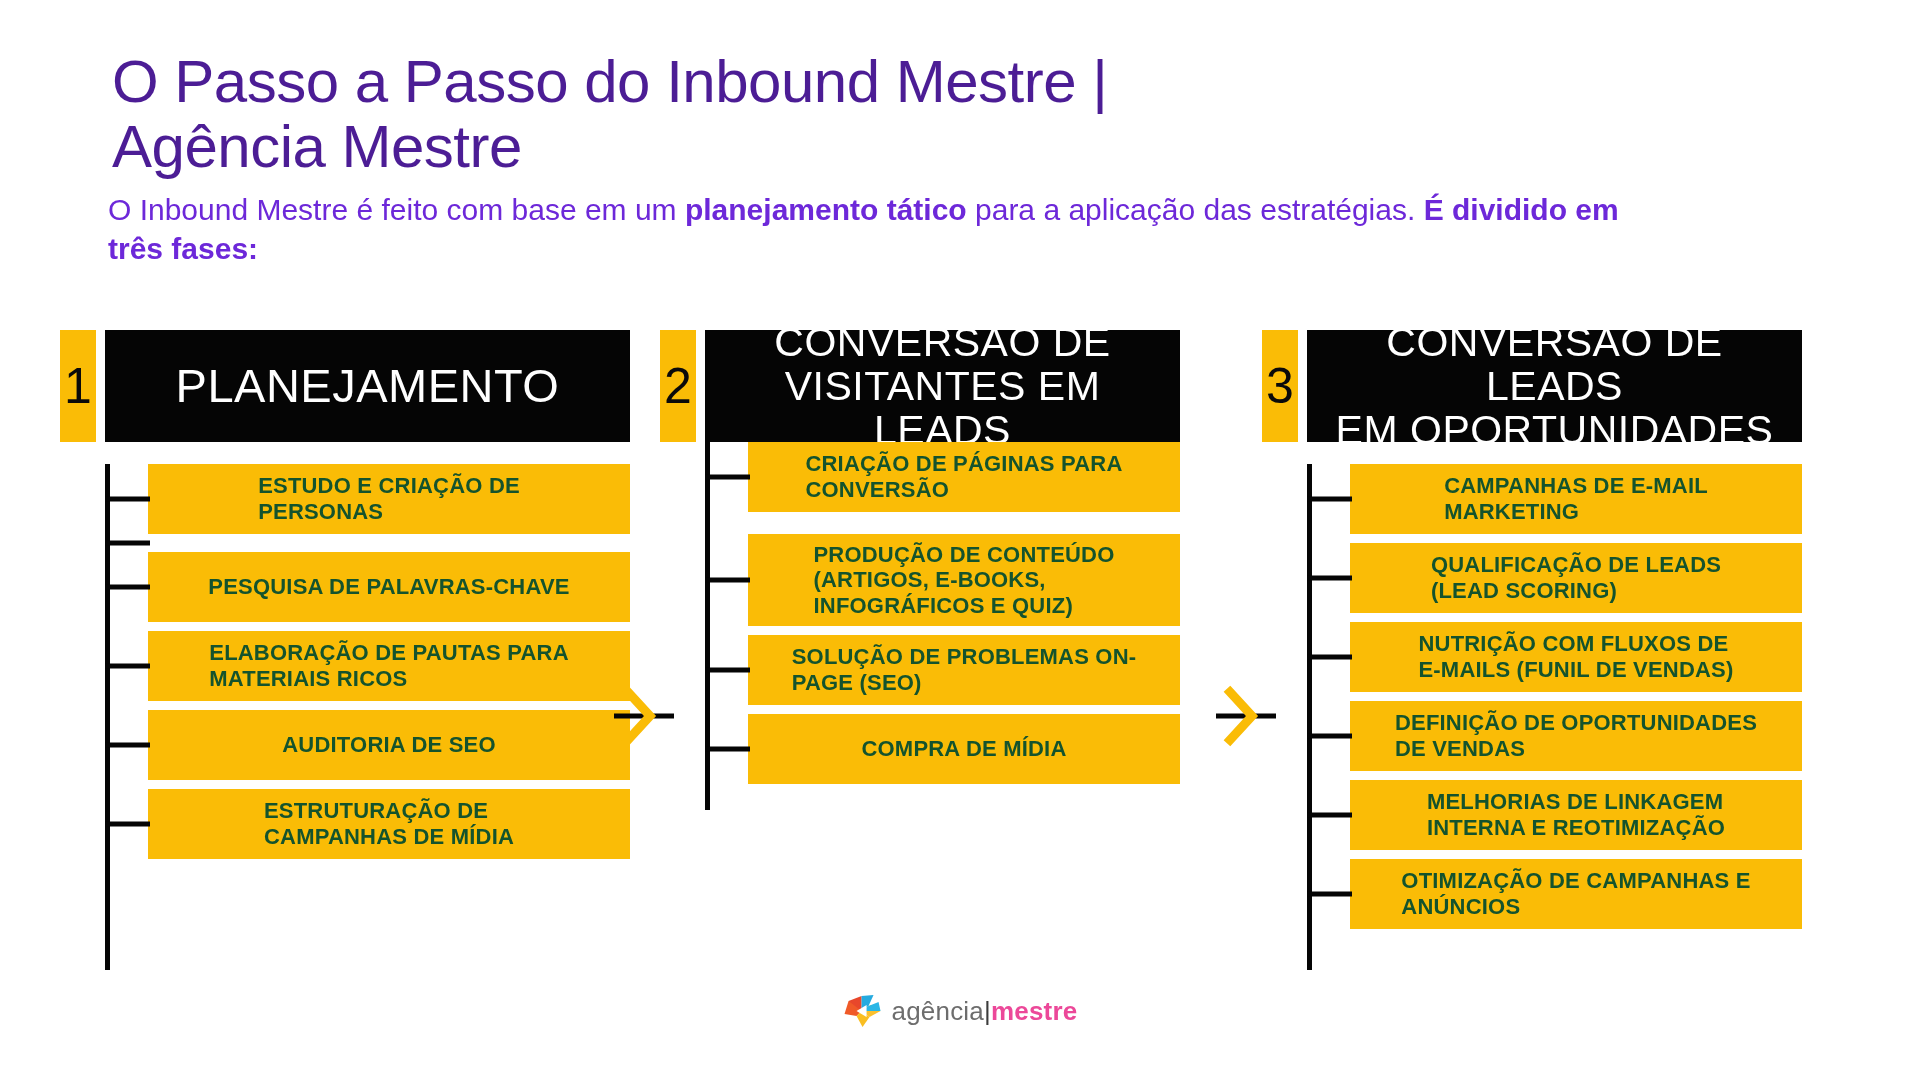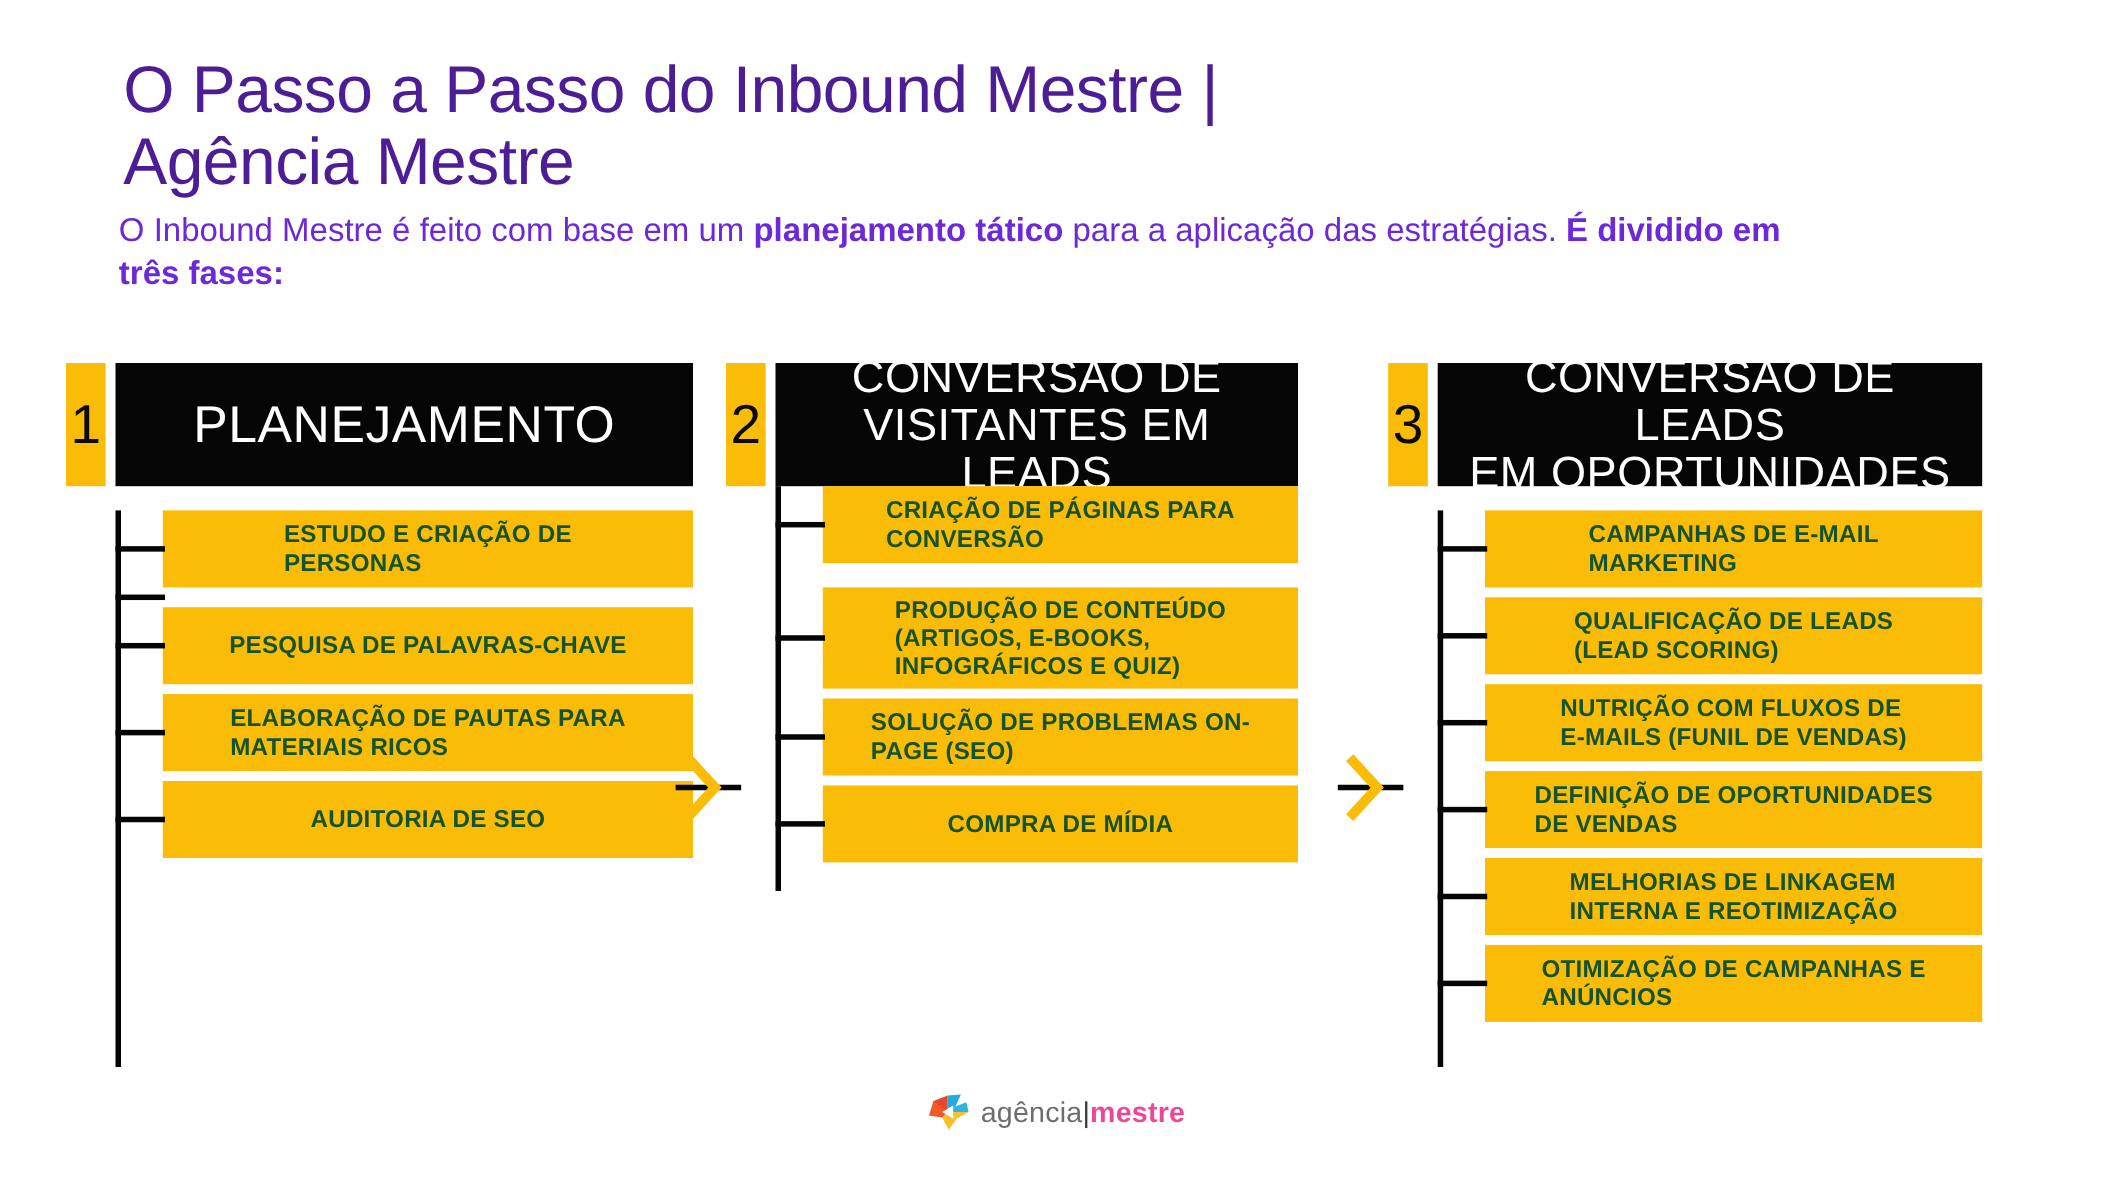--- a/index.html
+++ b/index.html
@@ -211,20 +211,25 @@
         <div class="item-box h2">PESQUISA DE PALAVRAS-CHAVE</div>
       </div>
       <div class="item-row">
         <span class="stem"></span>
         <div class="item-box h2">ELABORAÇÃO DE PAUTAS PARA
 MATERIAIS RICOS</div>
       </div>
       <div class="item-row">
         <span class="stem"></span>
         <div class="item-box h2">AUDITORIA DE SEO</div>
+      </div>
+      <div class="item-row">
+        <span class="stem"></span>
+        <div class="item-box h2">ESTRUTURAÇÃO DE
+CAMPANHAS DE MÍDIA</div>
       </div>
     </div>
   </div>
 
   <div class="arrow arrow-1">
     <svg width="60" height="112" viewBox="0 0 60 112" aria-hidden="true">
       <line x1="0" y1="56" x2="60" y2="56" stroke="#050505" stroke-width="5"></line>
       <polyline points="14,32 36,56 14,80" fill="none" stroke="#FABC06" stroke-width="9" stroke-linecap="square"></polyline>
     </svg>
   </div>

